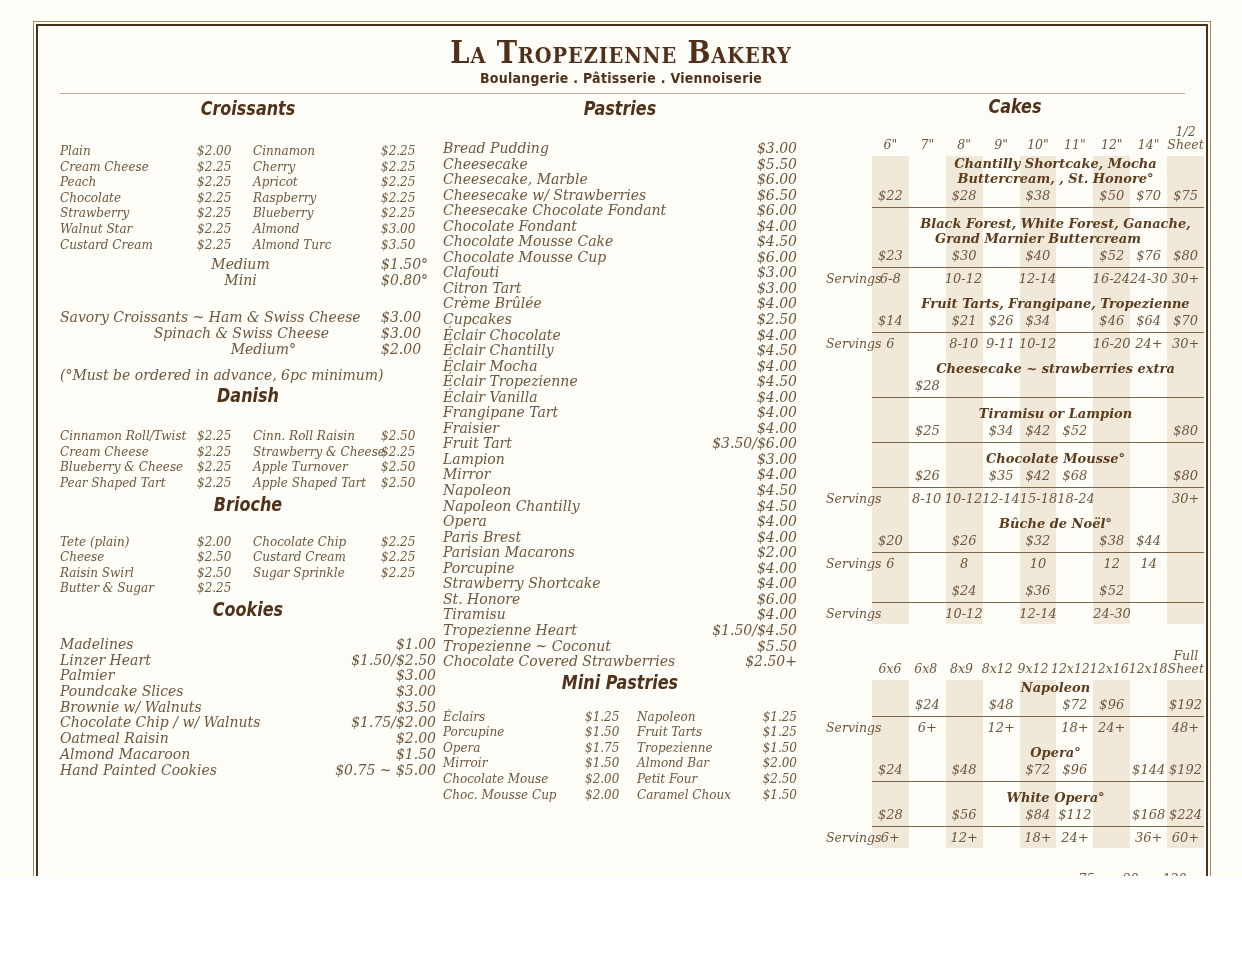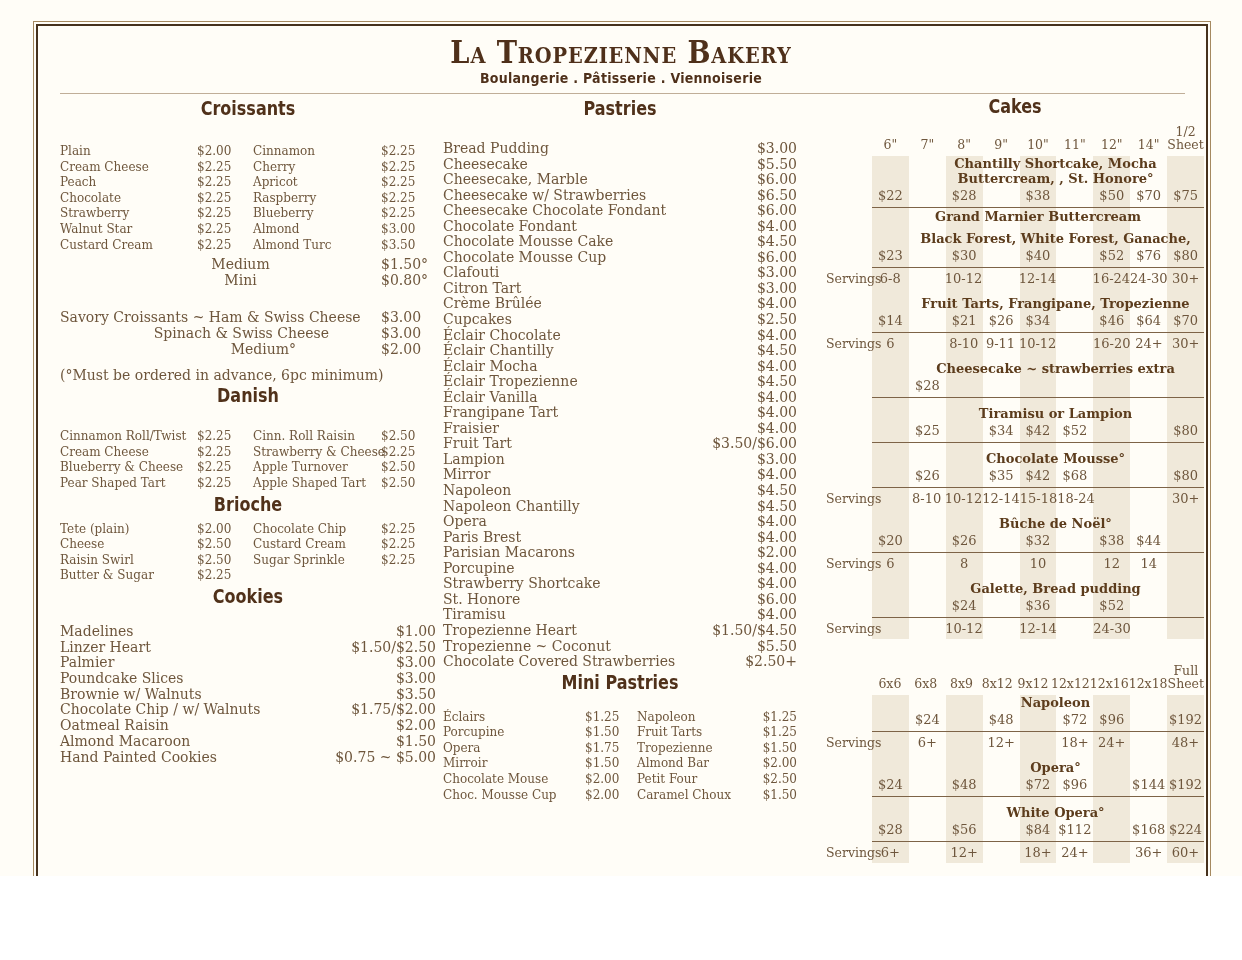--- a/index.html
+++ b/index.html
@@ -7,21 +7,21 @@
           font-family:"DejaVu Serif","Liberation Serif",serif;color:#6e563c;overflow:hidden;}
   .frame{position:absolute;left:33px;top:21px;width:1176px;height:915px;
          border:1px solid #a58960;pointer-events:none;}
   .frame::after{content:"";position:absolute;inset:2px;border:2px solid #46311c;}
   .masthead{position:absolute;left:0;right:0;top:36px;text-align:center;}
   .bakery-title{font-size:31px;font-weight:bold;font-variant:small-caps;color:#4f301a;
                 transform:scaleX(.88);transform-origin:center;letter-spacing:1px;line-height:32px;}
   .bakery-subtitle{font-family:"DejaVu Sans","Liberation Sans",sans-serif;font-size:14px;font-weight:bold;
                    color:#4f301a;transform:scaleX(.9);transform-origin:center;margin-top:2px;letter-spacing:.3px;}
   .header-rule{position:absolute;left:60px;right:57px;top:93px;border-top:1px solid rgba(140,110,75,.55);}
-  .col{position:absolute;top:96px;}
+  .col{position:absolute;top:96px;font-style:italic;}
   .col-left{left:60px;width:376px;}
   .col-mid{left:443px;width:354px;}
   .col-right{left:826px;width:378px;top:94px;}
   h2.sec{font-family:"DejaVu Sans","Liberation Sans",sans-serif;font-size:20px;font-weight:bold;color:#50311a;
          text-align:center;margin:0;transform:scaleX(.8);transform-origin:center;line-height:24px;}
   
   .pair-grid{display:grid;grid-template-columns:137px 56px 128px 55px;font-size:12px;line-height:15.6px;}
   .pair-grid.mini{grid-template-columns:142px 52px 120px 40px;}
   .pair-grid.mini .p2{text-align:right;}
   .pair-grid span{white-space:nowrap;}
@@ -33,21 +33,21 @@
   .sv-list{font-size:14px;line-height:15.6px;}
   .sv-row{display:grid;grid-template-columns:321px 55px;}
   .sizes .sv-name{text-align:center;padding-left:40px;}
   .savory .sv-row:nth-child(2) .sv-name{text-align:right;padding-right:52px;}
   .savory .sv-row:nth-child(3) .sv-name{text-align:right;padding-right:85px;}
   .note{font-size:14px;margin-top:10px;padding-right:30px;}
   
   .mt-croi{margin-top:4px;} .rows-croi{margin-top:24px;}
   .sizes{margin-top:4px;} .savory{margin-top:22px;}
   .mt-dan{margin-top:22px;} .rows-dan{margin-top:22px;}
-  .mt-bri{margin-top:26px;} .rows-bri{margin-top:6px;}
+  .mt-bri{margin-top:26px;} .rows-bri{margin-top:19px;}
   .mt-coo{margin-top:27px;} .rows-coo{margin-top:16px;}
   .mt-pas{margin-top:5px;}  .rows-pas{margin-top:21px;}
   .mt-min{margin-top:31px;} .rows-min{margin-top:16px;}
   
   .cakes-title{margin-left:46px;}
   .cake-table{margin-top:8px;font-size:13px;}
   .ct-row{display:grid;grid-template-columns:46px repeat(9,1fr);position:relative;z-index:1;}
   .ct-head{align-items:end;margin-bottom:2px;}
   .ct-hcell{text-align:center;font-size:12.5px;line-height:12.5px;padding-bottom:3px;}
   .ct-body{position:relative;}
@@ -346,27 +346,27 @@
             <div class="ct-cell">$38</div>
             <div class="ct-cell"></div>
             <div class="ct-cell">$50</div>
             <div class="ct-cell">$70</div>
             <div class="ct-cell">$75</div>
           </div>
           <div class="ct-row">
             <div></div>
             <div class="ct-rule"></div>
           </div>
+          <div class="ct-row ct-title-row">
+            <div></div>
+            <div class="ct-title">Black Forest, White Forest, Ganache,</div>
+          </div>
           <div class="ct-row">
             <div></div>
             <div class="ct-title">Grand Marnier Buttercream</div>
-          </div>
-          <div class="ct-row ct-title-row">
-            <div></div>
-            <div class="ct-title">Black Forest, White Forest, Ganache,</div>
           </div>
           <div class="ct-row">
             <div></div>
             <div class="ct-cell">$23</div>
             <div class="ct-cell"></div>
             <div class="ct-cell">$30</div>
             <div class="ct-cell"></div>
             <div class="ct-cell">$40</div>
             <div class="ct-cell"></div>
             <div class="ct-cell">$52</div>
@@ -520,21 +520,20 @@
             <div class="ct-cell">8</div>
             <div class="ct-cell"></div>
             <div class="ct-cell">10</div>
             <div class="ct-cell"></div>
             <div class="ct-cell">12</div>
             <div class="ct-cell">14</div>
             <div class="ct-cell"></div>
           </div>
           <div class="ct-row ct-title-row">
             <div></div>
-            <div class="ct-title">Galette, Bread pudding</div>
           </div>
           <div class="ct-row">
             <div></div>
             <div class="ct-cell"></div>
             <div class="ct-cell"></div>
             <div class="ct-cell">$24</div>
             <div class="ct-cell"></div>
             <div class="ct-cell">$36</div>
             <div class="ct-cell"></div>
             <div class="ct-cell">$52</div>

